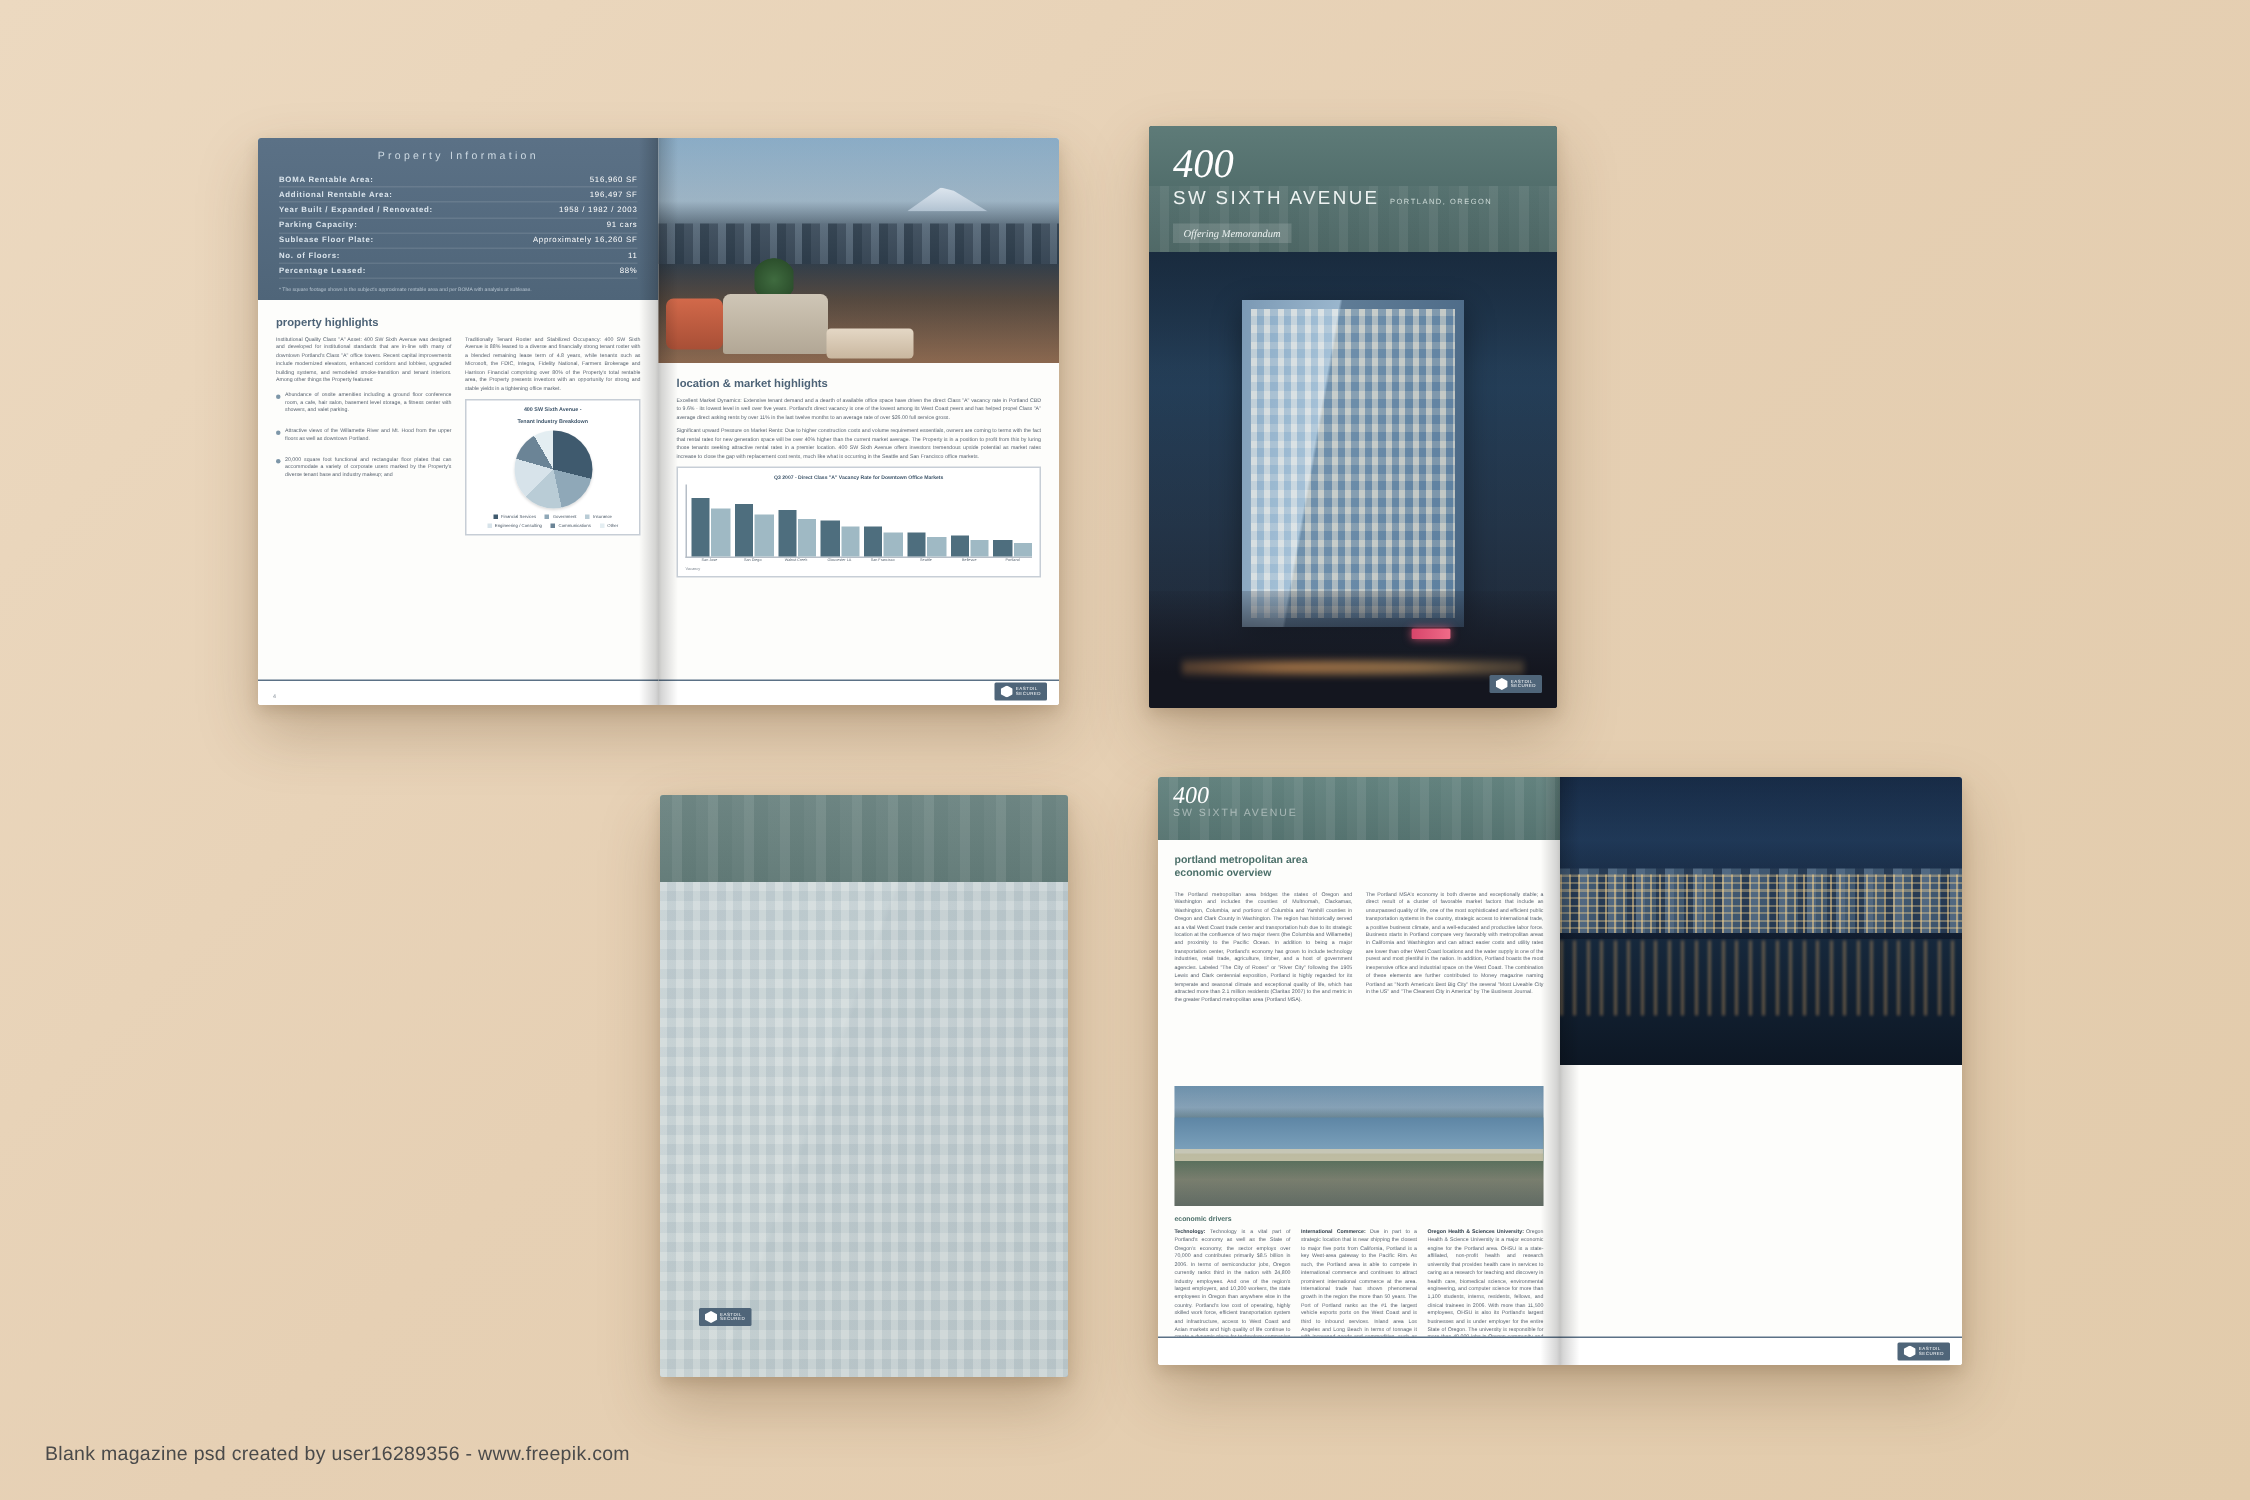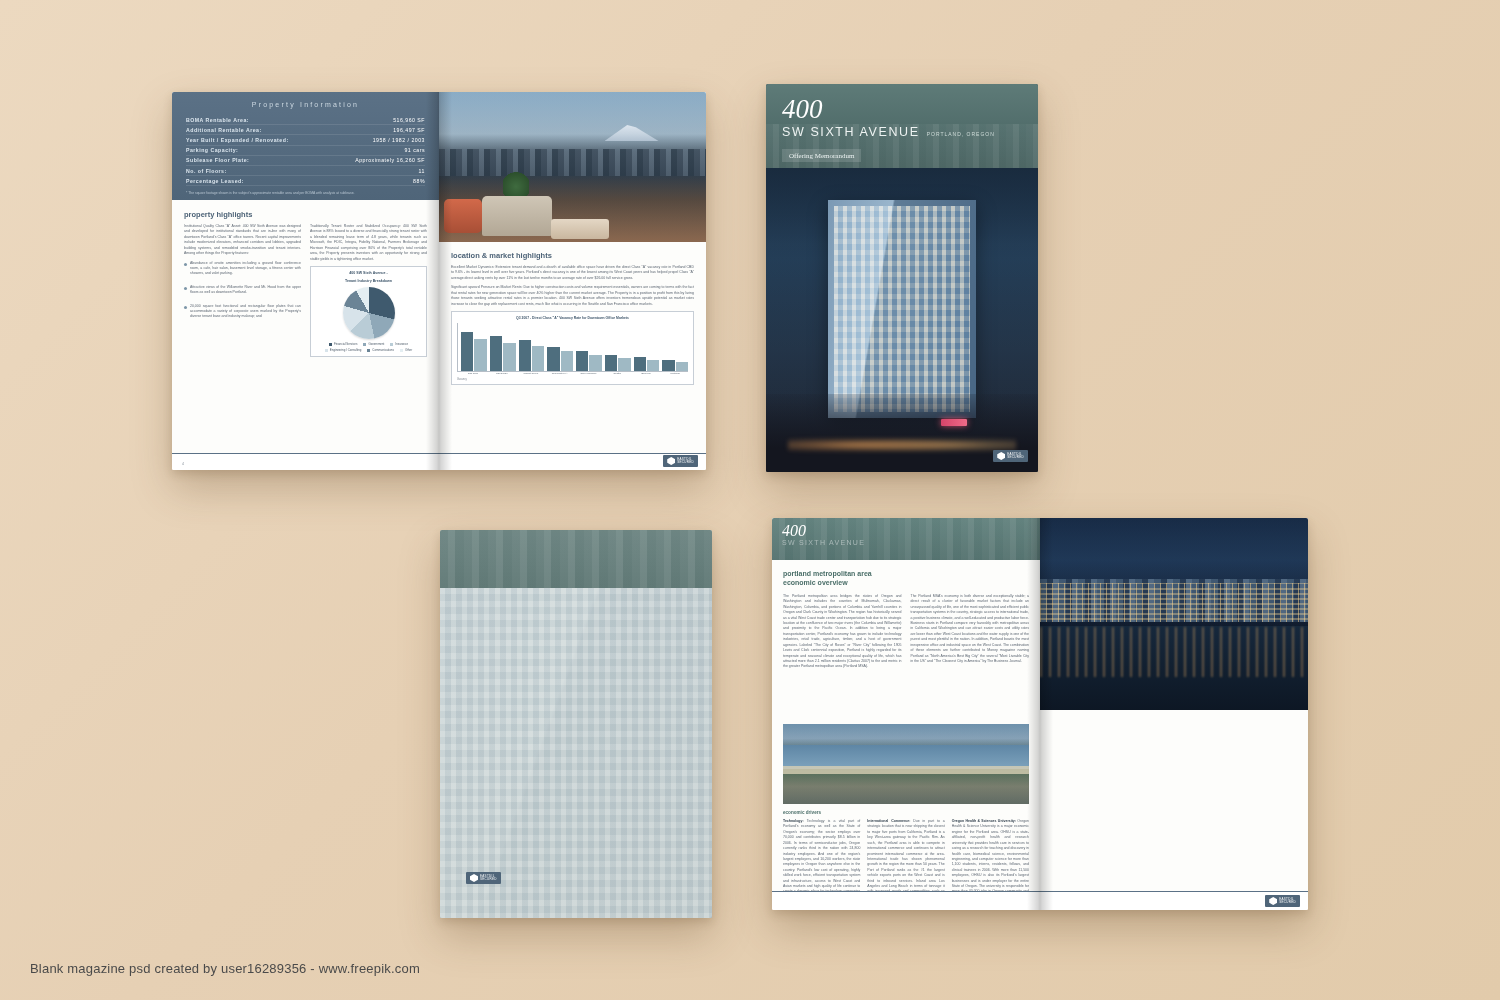--- a/index.html
+++ b/index.html
@@ -258,20 +258,21 @@
     font-size: 12.5px; letter-spacing: 1.6px; color: #eef3f2; margin-top: 2px;
     position: relative; display: flex; align-items: baseline; gap: 7px;
   }
   .cover-sub .loc { font-size: 5px; letter-spacing: 1px; color: #cfdcd9; }
   .cover-offer {
     margin-top: 10px;
     display: inline-block;
     background: rgba(255,255,255,0.14);
     padding: 2.5px 7px;
     font-family: "Liberation Serif", serif;
+    font-style: italic;
     font-size: 7px;
     color: #ecf2f1;
     position: relative;
   }
   .cover-photo {
     position: absolute; top: 84px; left: 0; right: 0; bottom: 0;
     background:
       linear-gradient(180deg, rgba(22,38,56,0.55) 0%, rgba(26,44,64,0.2) 25%, rgba(14,22,34,0.45) 100%),
       linear-gradient(180deg,#1d3146 0%, #27435e 30%, #2b3f55 60%, #2a2f3c 100%);
       overflow: hidden;

